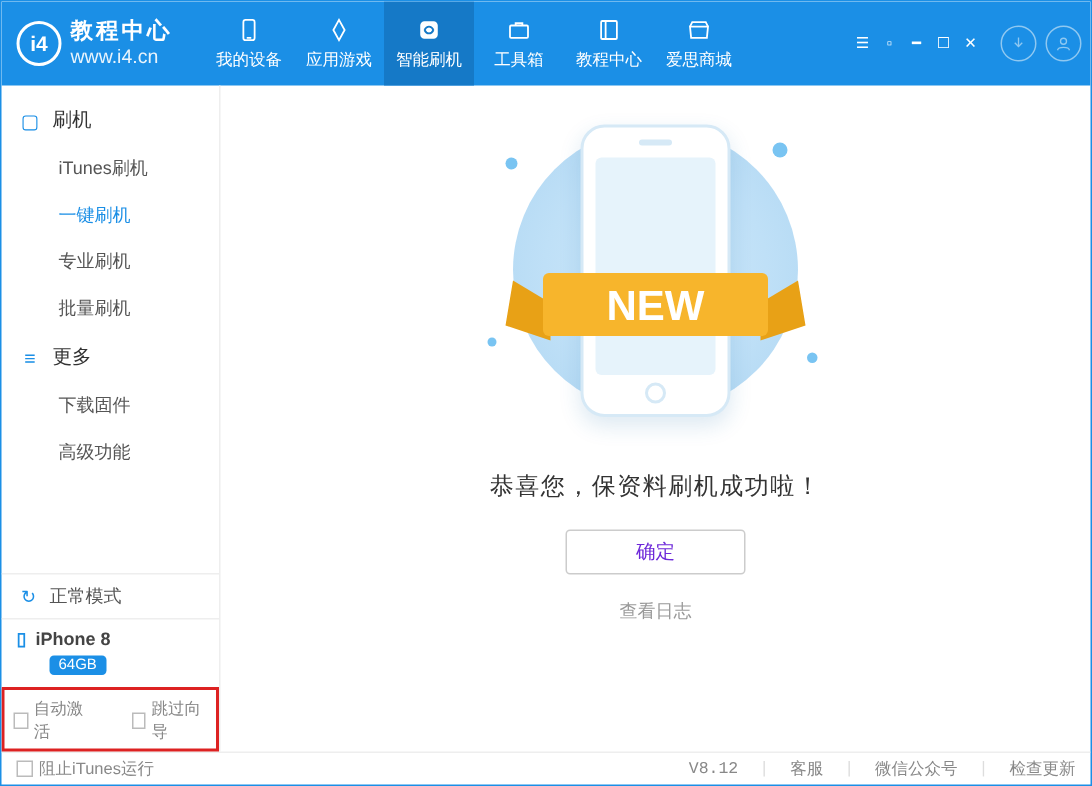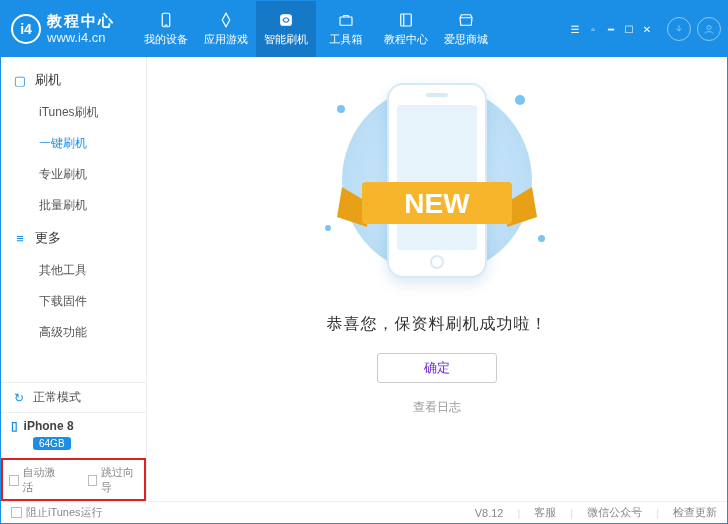--- a/index.html
+++ b/index.html
@@ -49,21 +49,21 @@
   .phone:before { content:""; position:absolute; top:20px; left:8px; right:8px; bottom:26px; background:#e6f3fb; border-radius:4px; }
   .phone .home { position:absolute; bottom:7px; left:50%; transform:translateX(-50%); width:14px; height:14px; border:2px solid #d6e9f6; border-radius:50%; }
   .phone .speaker { position:absolute; top:8px; left:50%; transform:translateX(-50%); width:22px; height:4px; background:#d6e9f6; border-radius:3px; }
   .ribbon { position:absolute; left:50%; top:92px; transform:translateX(-50%); }
   .msg { margin-top: 24px; font-size: 16px; color:#333; letter-spacing:1px; }
   .okbtn { margin-top: 18px; width: 120px; height: 30px; border:1px solid #ccc; background:#fff; border-radius:3px; font-size:13px; color:#6d28d9; cursor:pointer; display:flex; align-items:center; justify-content:center; }
   .loglink { margin-top: 16px; font-size:12px; color:#999; cursor:pointer; }
 
   
   .statusbar { height: 22px; border-top:1px solid #eee; display:flex; align-items:center; padding: 0 10px; font-size:11px; color:#888; gap:18px; }
-  .statusbar .right { margin-left:auto; display:flex; align-items:center; gap:14px; }
+  .statusbar .right { margin-left:auto; display:flex; align-items:center; gap:14px;font-family:Liberation Mono, monospace; }
   .sep { color:#ddd; }
 </style>
 </head>
 <body>
 
 <div class="header">
   <div class="logo-wrap">
     <div class="logo-badge">i4</div>
     <div class="logo-text">
       <div class="cn">教程中心</div>
@@ -158,21 +158,20 @@
       </div>
       <div class="sb-item">iTunes刷机</div>
       <div class="sb-item active">一键刷机</div>
       <div class="sb-item">专业刷机</div>
       <div class="sb-item">批量刷机</div>
 
       <div class="sb-group-head">
         <span class="g-icon">≡</span>
         <span>更多</span>
       </div>
-      <div class="sb-item">其他工具</div>
       <div class="sb-item">下载固件</div>
       <div class="sb-item">高级功能</div>
     </div>
 
     <div class="sb-status">
       <span class="sic" style="color:#1b8fe6;">↻</span>
       <span>正常模式</span>
     </div>
     <div class="sb-device">
       <div class="row1">

